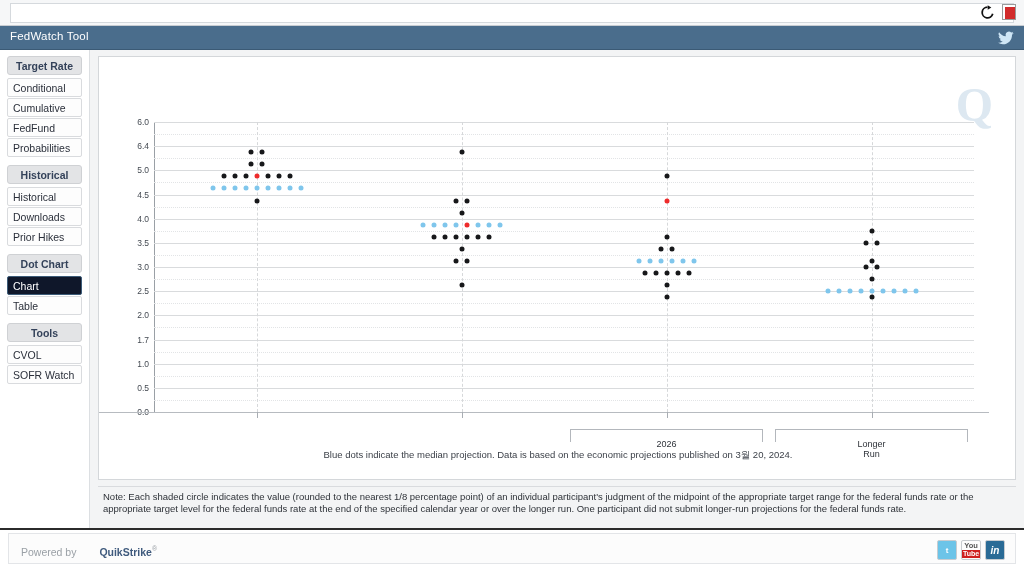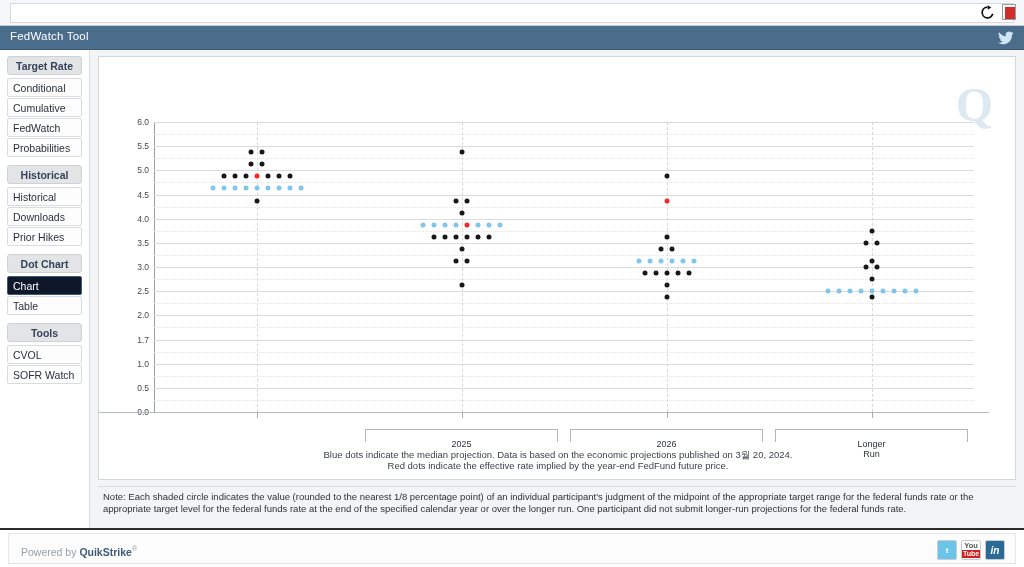--- a/index.html
+++ b/index.html
@@ -255,21 +255,21 @@
     position: absolute; left: 8px; top: 3px;
     width: 1008px; height: 31px;
     background: #fcfcfc;
     border: 1px solid #e3e5e8;
   }
   .powered {
     position: absolute; left: 12px; top: 11px;
     font-size: 10.5px;
     color: #9aa0a6;
   }
-  .powered b { color: #3f5a7d; }
+  .powered b { color: #3f5a7d; margin-left: 20px; }
   .powered sup { font-size: 7px; }
   .social {
     position: absolute; right: 10px; top: 6px;
     display: flex; gap: 4px; align-items: center;
   }
   .sico {
     width: 20px; height: 20px;
     border: 1px solid #c8ccd0;
     border-radius: 2px;
     display: flex; align-items: center; justify-content: center;
@@ -310,21 +310,21 @@
     </span>
   </div>
 
   <div class="body">
 
     <div class="sidebar">
 
       <div class="nav-group-header">Target Rate</div>
       <div class="nav-item">Conditional</div>
       <div class="nav-item">Cumulative</div>
-      <div class="nav-item">FedWatch</div>
+      <div class="nav-item">FedFund</div>
       <div class="nav-item">Probabilities</div>
 
       <div class="nav-spacer"></div>
       <div class="nav-group-header">Historical</div>
       <div class="nav-item">Historical</div>
       <div class="nav-item">Downloads</div>
       <div class="nav-item">Prior Hikes</div>
 
       <div class="nav-spacer"></div>
       <div class="nav-group-header">Dot Chart</div>
@@ -371,21 +371,21 @@
             <div class="gridline" style="top: 96.6667px;"></div>
             <div class="ytick-label" style="top: 96.6667px;">4.0</div>
             <div class="gridline minor" style="top: 84.5833px;"></div>
             <div class="gridline" style="top: 72.5px;"></div>
             <div class="ytick-label" style="top: 72.5px;">4.5</div>
             <div class="gridline minor" style="top: 60.4167px;"></div>
             <div class="gridline" style="top: 48.3333px;"></div>
             <div class="ytick-label" style="top: 48.3333px;">5.0</div>
             <div class="gridline minor" style="top: 36.25px;"></div>
             <div class="gridline" style="top: 24.1667px;"></div>
-            <div class="ytick-label" style="top: 24.1667px;">5.5</div>
+            <div class="ytick-label" style="top: 24.1667px;">6.4</div>
             <div class="gridline minor" style="top: 12.0833px;"></div>
             <div class="gridline" style="top: 0px;"></div>
             <div class="ytick-label" style="top: 0px;">6.0</div>
             <div class="vgrid" style="left: 102.5px;"></div>
             <div class="vgrid" style="left: 307.5px;"></div>
             <div class="vgrid" style="left: 512.5px;"></div>
             <div class="vgrid" style="left: 717.5px;"></div>
             <div class="dot black" style="left: 97px; top: 30.2083px;"></div>
             <div class="dot black" style="left: 108px; top: 30.2083px;"></div>
             <div class="dot black" style="left: 97px; top: 42.2917px;"></div>
@@ -463,36 +463,32 @@
             <div class="dot blue" style="left: 739.5px; top: 169.167px;"></div>
             <div class="dot blue" style="left: 750.5px; top: 169.167px;"></div>
             <div class="dot blue" style="left: 761.5px; top: 169.167px;"></div>
             <div class="dot black" style="left: 717.5px; top: 175.208px;"></div>
           </div>
 
         <div class="xaxis" id="xaxis">
           <div class="xtop-rule"></div>
         <div class="xtick" style="left: 102.5px;"></div>
             <div class="xtick" style="left: 307.5px;"></div>
-            <div class="bracket" style="left: 211px; width: 193px;">
-              <div class="bracket-label">2025</div>
-            </div>
             <div class="xtick" style="left: 512.5px;"></div>
             <div class="bracket" style="left: 416px; width: 193px;">
               <div class="bracket-label">2026</div>
             </div>
             <div class="xtick" style="left: 717.5px;"></div>
             <div class="bracket" style="left: 621px; width: 193px;">
               <div class="bracket-label">Longer<br>Run</div>
             </div>
           </div>
 
         <div class="caption">
           <div>Blue dots indicate the median projection. Data is based on the economic projections published on 3월 20, 2024.</div>
-          <div>Red dots indicate the effective rate implied by the year-end FedFund future price.</div>
         </div>
       </div>
 
       <div class="note">Note: Each shaded circle indicates the value (rounded to the nearest 1/8 percentage point) of an individual participant's judgment of the midpoint of the appropriate target range for the federal funds rate or the appropriate target level for the federal funds rate at the end of the specified calendar year or over the longer run. One participant did not submit longer-run projections for the federal funds rate.</div>
     </div>
   </div>
 
   <div class="footer">
     <div class="footer-inner">
       <div class="powered"><span>Powered by </span><b>QuikStrike</b><sup>®</sup></div>

